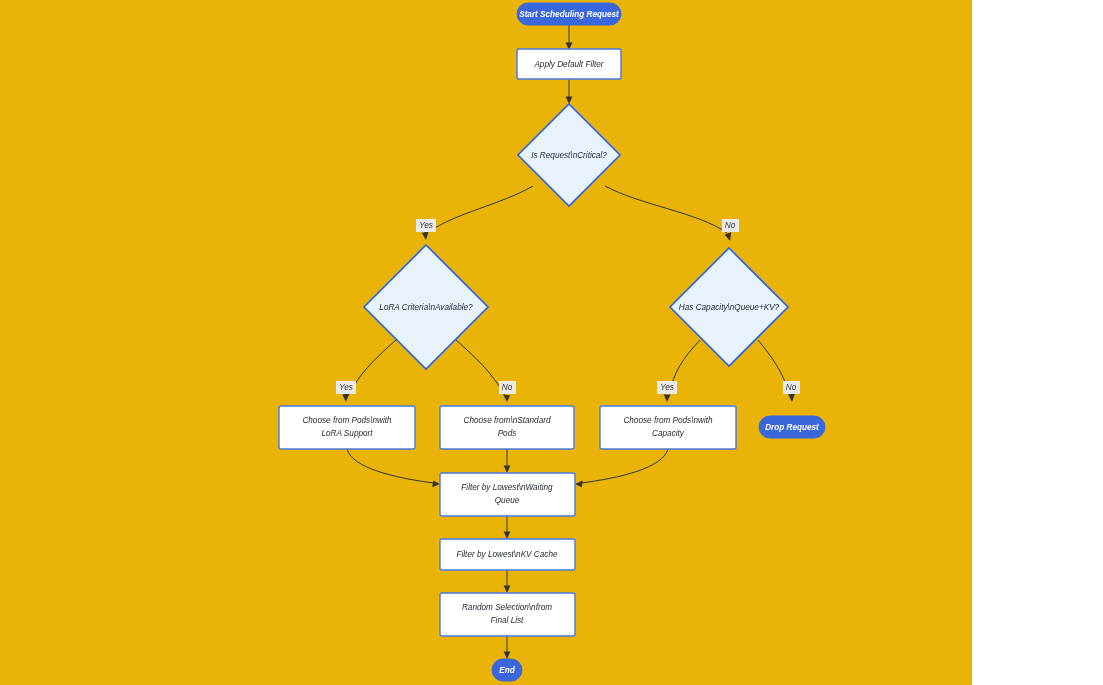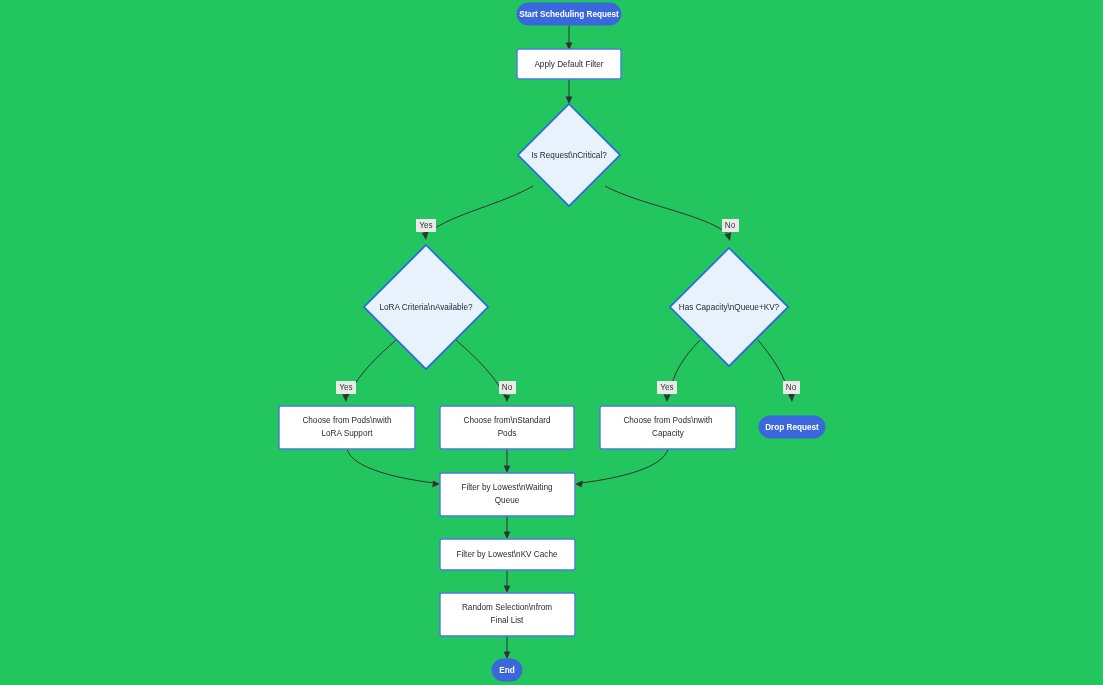--- a/index.html
+++ b/index.html
@@ -8,23 +8,24 @@
     background: #ffffff;
   }
   body {
     width: 1103px;
     height: 685px;
     font-family: "Liberation Sans", sans-serif;
     overflow: hidden;
   }
   #flowchart-root {
     position: relative;
-    width: 1103px;
+    width: 972px;
     height: 685px;
-    background: #22c55e;
+    background: #eab308;
+    font-style: italic;
   }
   svg.diagram {
     display: block;
     width: 1103px;
     height: 685px;
   }
   .edge-path {
     fill: none;
     stroke: #333333;
     stroke-width: 1;

